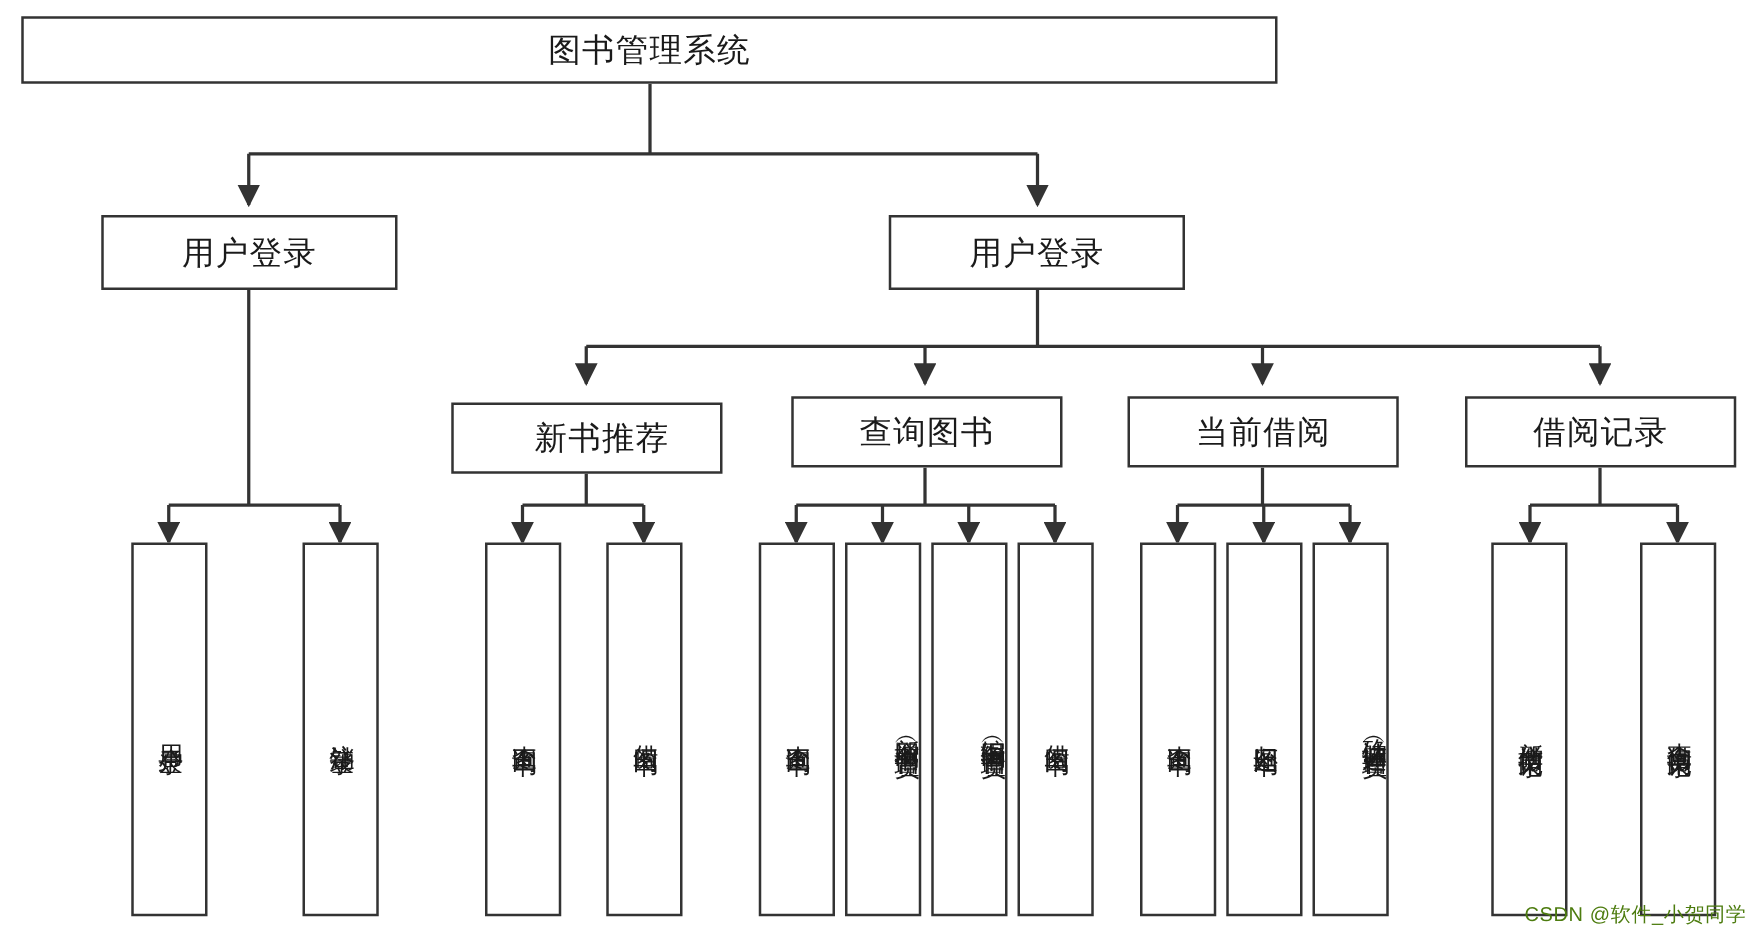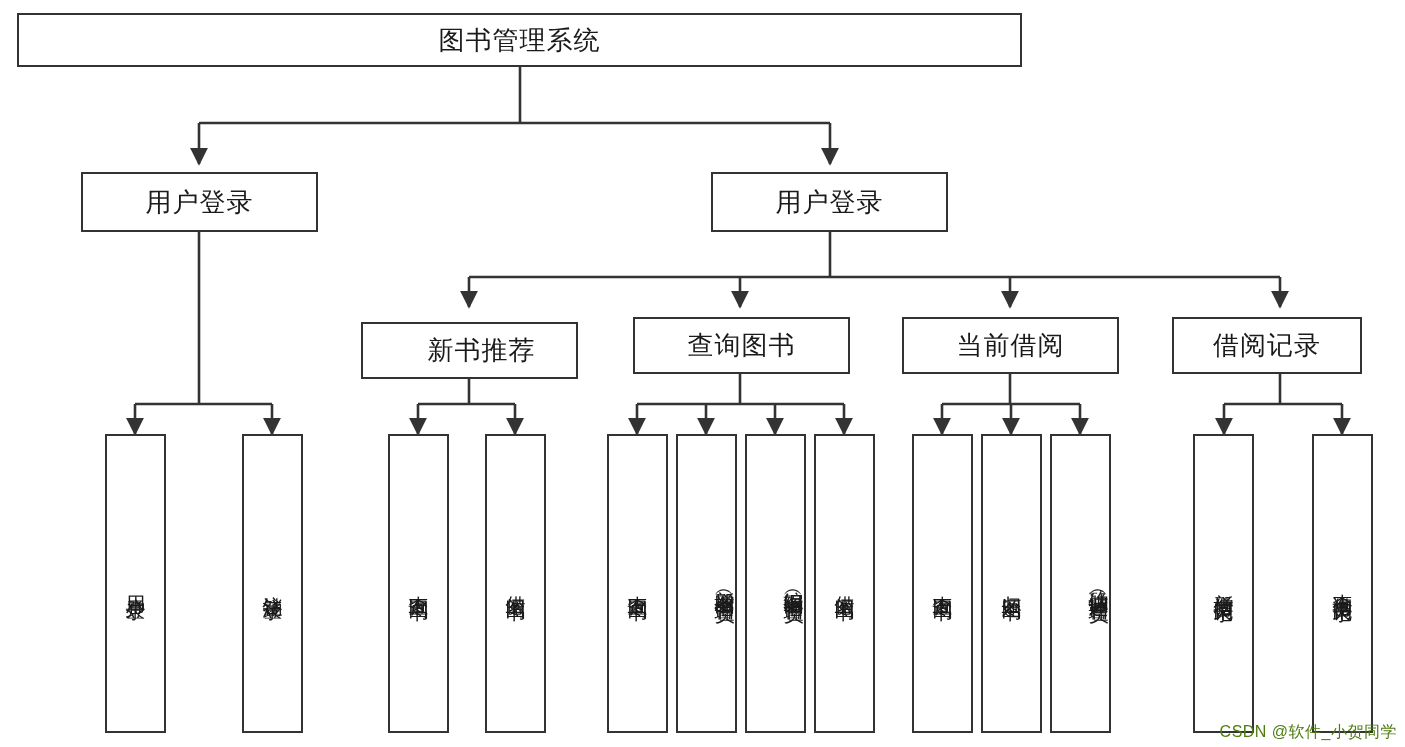--- a/index.html
+++ b/index.html
@@ -136,21 +136,21 @@
 
   <div class="node horiz" style="left:361px; top:322px; width:217px; height:57px;padding-left:24px;">
     <span class="node-label">新书推荐</span>
   </div>
   <div class="node horiz" style="left:633px; top:317px; width:217px; height:57px;">
     <span class="node-label">查询图书</span>
   </div>
   <div class="node horiz" style="left:902px; top:317px; width:217px; height:57px;">
     <span class="node-label">当前借阅</span>
   </div>
-  <div class="node horiz" style="left:1172px; top:317px; width:190px; height:57px;">
+  <div class="node horiz" style="left:1172px; top:317px; width:217px; height:57px;">
     <span class="node-label">借阅记录</span>
   </div>
 
   <div class="node vert" style="left:105px; top:434px; width:61px; height:299px;">
     <span class="node-label">用户登录</span>
   </div>
   <div class="node vert" style="left:242px; top:434px; width:61px; height:299px;">
     <span class="node-label">注销登录</span>
   </div>
 

